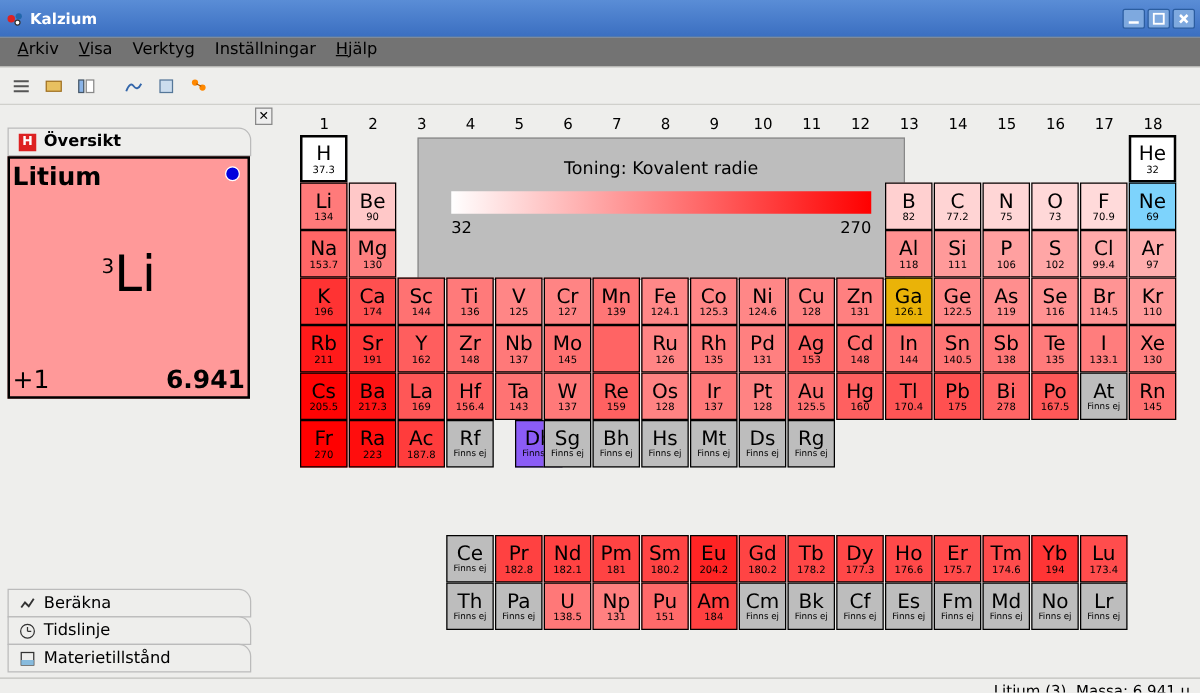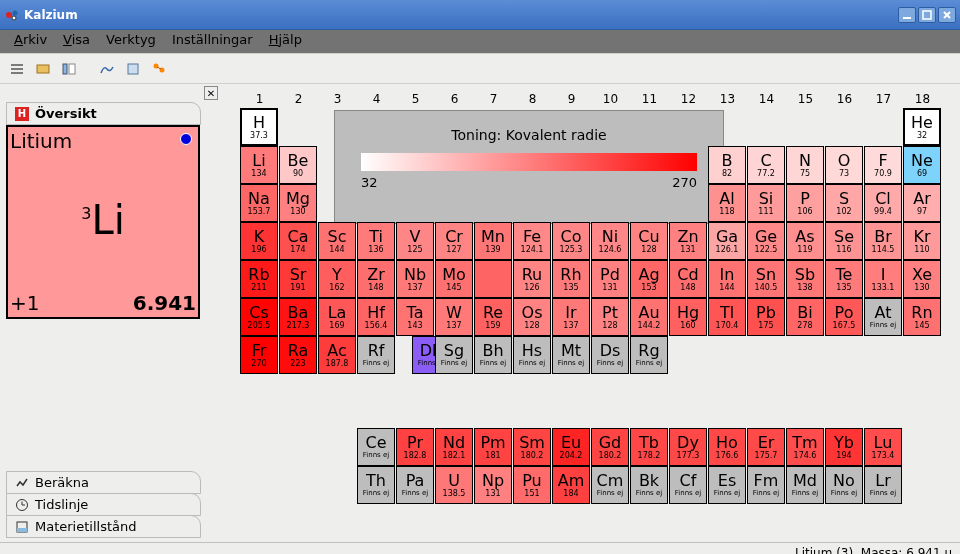--- a/index.html
+++ b/index.html
@@ -22,21 +22,21 @@
 .toolsep { width: 8px; }
 
 
 .main { display: flex; height: 458px; }
 .sidebar { width: 220px; display: flex; flex-direction: column; position: relative; }
 .sidebar-close { position: absolute; right: 2px; top: 2px; width: 14px; height: 14px; border: 1px solid #888; background: #eee; font-size: 10px; display: flex; align-items: center; justify-content: center; cursor: pointer; }
 .sidetab-top { margin-top: 18px; background: #eeeeec; border: 1px solid #bbb; border-top-right-radius: 10px; padding: 3px 8px; display: flex; align-items: center; gap: 6px; font-size: 13px; font-weight: bold; width: 195px; margin-left: 6px; }
 .sidetab-top .ticon { width: 14px; height: 14px; background: #d22; color: #fff; font-size: 10px; display: flex; align-items: center; justify-content: center; font-weight: bold; }
 .overview-panel { margin: 0 6px; border: 2px solid #000; width: 194px; height: 194px; background: #f99; position: relative; }
 .overview-panel::after { content: ""; position: absolute; right: 6px; top: 6px; width: 10px; height: 10px; background: #00d; border-radius: 50%; border: 1px solid #fff; }
-.ov-name { position: absolute; left: 2px; top: 2px; font-size: 20px; font-weight: 400; }
+.ov-name { position: absolute; left: 2px; top: 2px; font-size: 20px; font-weight: 700; }
 .ov-symbol { position: absolute; left: 50%; top: 50%; transform: translate(-50%, -55%); font-size: 40px; font-weight: 400; }
 .ov-symbol sup { font-size: 16px; vertical-align: super; }
 .ov-ox { position: absolute; left: 2px; bottom: 2px; font-size: 20px; }
 .ov-mass { position: absolute; right: 2px; bottom: 2px; font-size: 20px; font-weight: bold; }
 
 .sidebar-bottom { margin-top: auto; margin-bottom: 4px; }
 .sidetab { margin: 0 6px; background: #eeeeec; border: 1px solid #bbb; border-top-right-radius: 10px; padding: 3px 8px; display: flex; align-items: center; gap: 6px; font-size: 13px; width: 195px; cursor: pointer; }
 .sidetab + .sidetab { margin-top: -1px; }
 .sidetab .ticon { width: 14px; height: 14px; display: inline-flex; align-items: center; justify-content: center; }
 
@@ -328,21 +328,21 @@
           <div class="sub">124.6</div>
         </div>
         <div class="el" style="left: 390px; top: 114px; background: rgb(255, 131, 131);">
           <div class="sym">Cu</div>
           <div class="sub">128</div>
         </div>
         <div class="el" style="left: 429px; top: 114px; background: rgb(255, 128, 128);">
           <div class="sym">Zn</div>
           <div class="sub">131</div>
         </div>
-        <div class="el" style="left: 468px; top: 114px; background: #fca5a5;">
+        <div class="el" style="left: 468px; top: 114px; background: #eab308;">
           <div class="sym">Ga</div>
           <div class="sub">126.1</div>
         </div>
         <div class="el" style="left: 507px; top: 114px; background: rgb(255, 137, 137);">
           <div class="sym">Ge</div>
           <div class="sub">122.5</div>
         </div>
         <div class="el" style="left: 546px; top: 114px; background: rgb(255, 142, 142);">
           <div class="sym">As</div>
           <div class="sub">119</div>
@@ -466,21 +466,21 @@
         <div class="el" style="left: 312px; top: 190px; background: rgb(255, 121, 121);">
           <div class="sym">Ir</div>
           <div class="sub">137</div>
         </div>
         <div class="el" style="left: 351px; top: 190px; background: rgb(255, 131, 131);">
           <div class="sym">Pt</div>
           <div class="sub">128</div>
         </div>
         <div class="el" style="left: 390px; top: 190px; background: rgb(255, 114, 114);">
           <div class="sym">Au</div>
-          <div class="sub">144.2</div>
+          <div class="sub">125.5</div>
         </div>
         <div class="el" style="left: 429px; top: 190px; background: rgb(255, 96, 96);">
           <div class="sym">Hg</div>
           <div class="sub">160</div>
         </div>
         <div class="el" style="left: 468px; top: 190px; background: rgb(255, 85, 85);">
           <div class="sym">Tl</div>
           <div class="sub">170.4</div>
         </div>
         <div class="el" style="left: 507px; top: 190px; background: rgb(255, 80, 80);">

